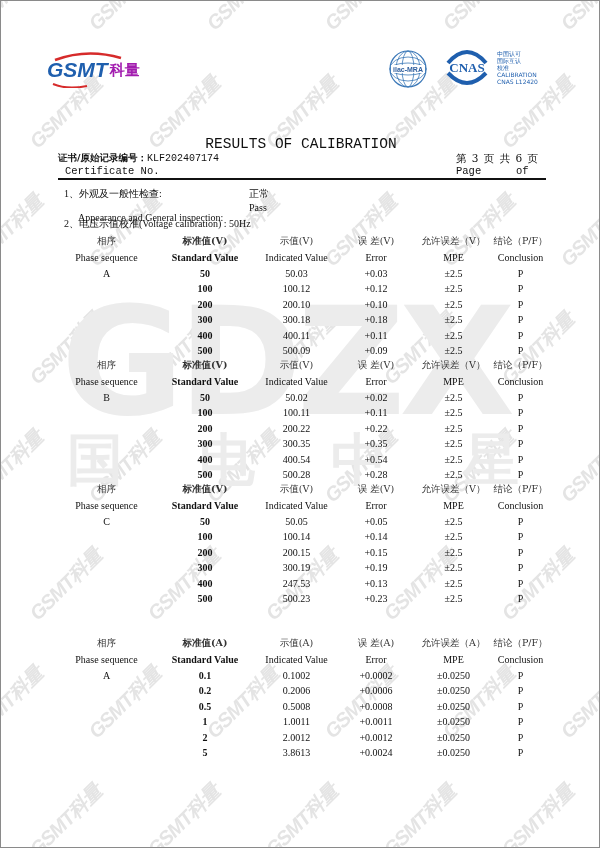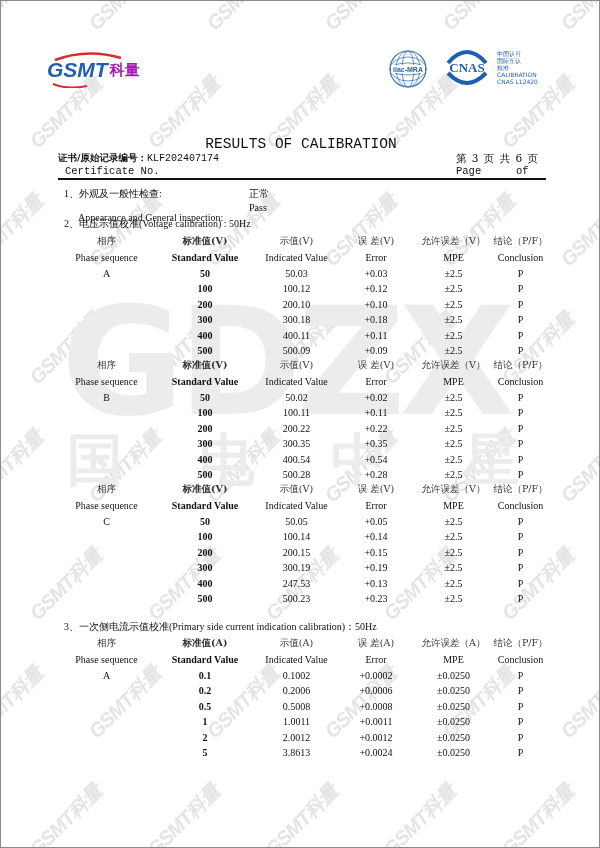--- a/index.html
+++ b/index.html
@@ -359,21 +359,20 @@
       <div class="row">
         <div class="c1"></div>
         <div class="c2">500</div>
         <div class="c3">500.23</div>
         <div class="c4">+0.23</div>
         <div class="c5">±2.5</div>
         <div class="c6">P</div>
       </div>
     </div>
 
-  <div class="line" style="left:63px;top:619px;">3、一次侧电流示值校准(Primary side current indication calibration)：50Hz</div>
   <div class="tbl" id="s3" style="top:633px;">
       <div class="row hdr-cn">
         <div class="c1">相序</div>
         <div class="c2">标准值(A)</div>
         <div class="c3">示值(A)</div>
         <div class="c4">误 差(A)</div>
         <div class="c5">允许误差（A）</div>
         <div class="c6">结论（P/F）</div>
       </div>
       <div class="row">

